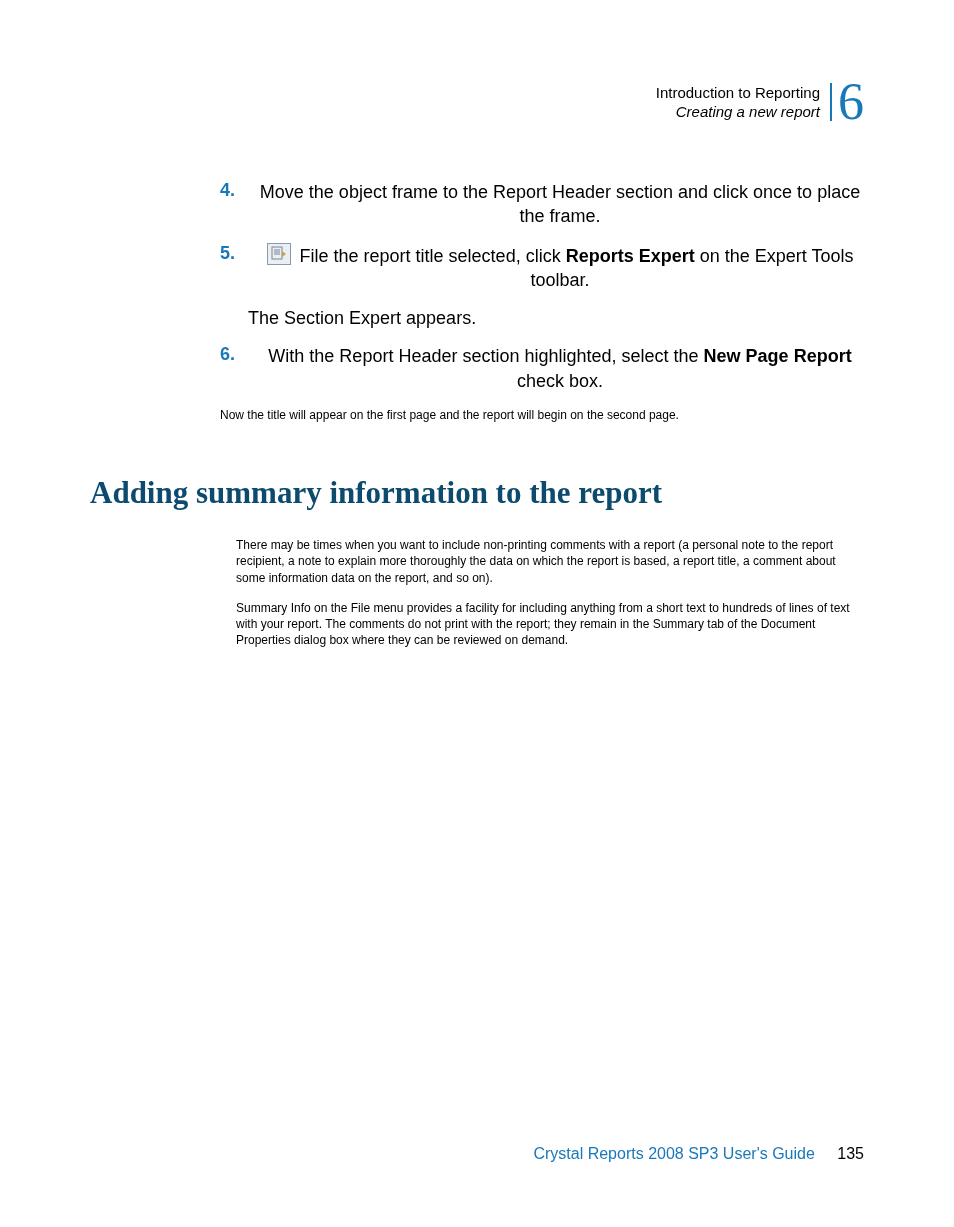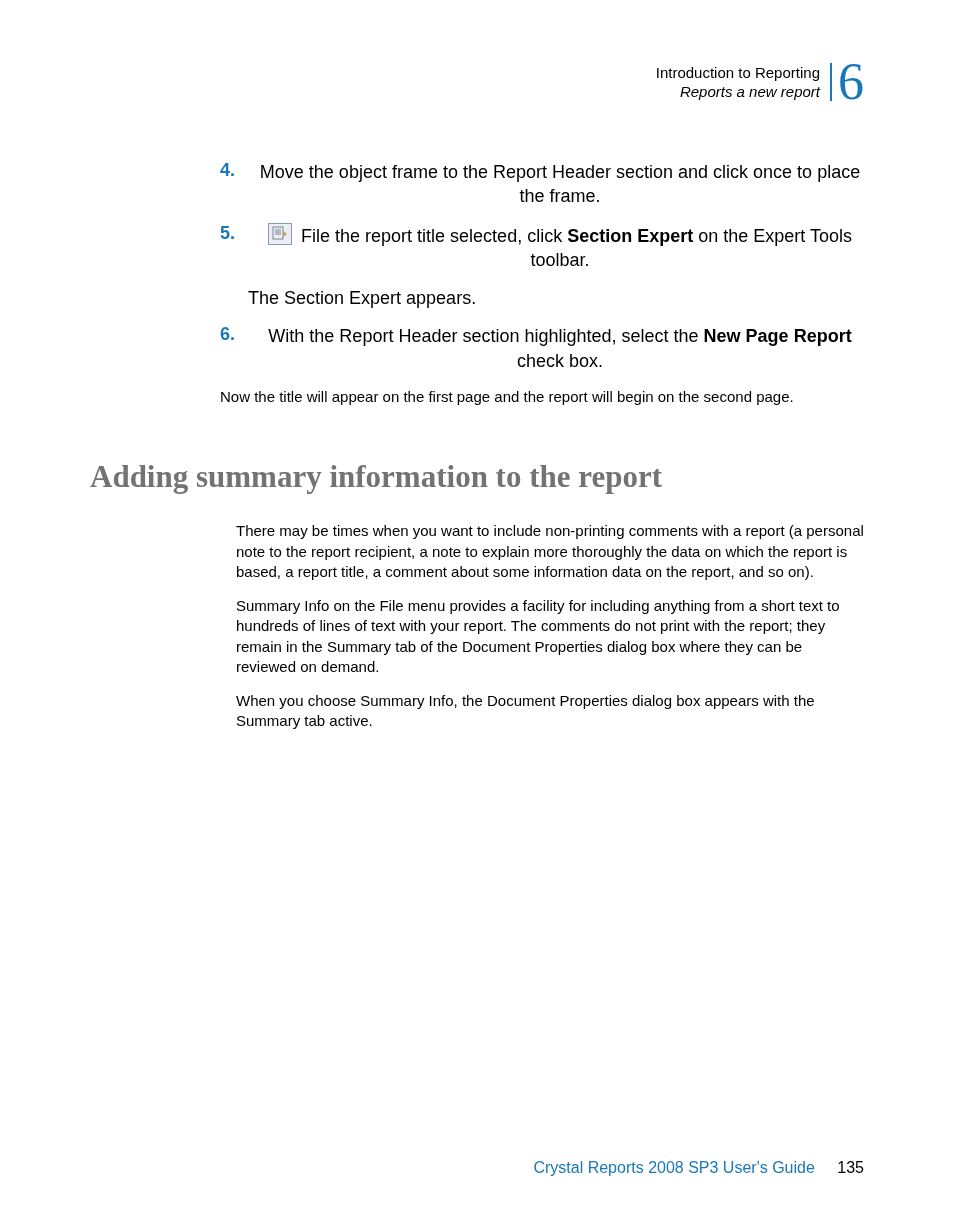--- a/index.html
+++ b/index.html
@@ -9,21 +9,21 @@
     font-family: Arial, Helvetica, sans-serif;
     color: #000;
     width: 954px;
     height: 1227px;
   }
   .page {
     width: 954px;
     height: 1227px;
     position: relative;
     box-sizing: border-box;
-    padding: 56px 90px 50px 90px;
+    padding: 76px 90px 50px 90px;
   }
   .header-block {
     display: flex;
     justify-content: flex-end;
     align-items: center;
   }
   .header-text {
     text-align: right;
     font-size: 15px;
     line-height: 1.3;
@@ -84,56 +84,56 @@
     left: 3px;
   }
   .followup {
     margin-left: 28px;
     font-size: 18px;
     line-height: 1.35;
     margin-top: 14px;
     margin-bottom: 14px;
   }
   .body-para {
-    font-size: 15px;
+    font-size: 12px;
     line-height: 1.35;
     margin: 14px 0 0 16px;
   }
   .indent-block {
     margin-left: 130px;
   }
   h2.section-heading {
     font-family: "Palatino Linotype", "Book Antiqua", Palatino, Georgia, serif;
     font-weight: 700;
     font-size: 31px;
-    color: #737373;
+    color: #0c4a6e;
     margin: 52px 0 26px 0;
   }
   .footer {
     position: absolute;
-    bottom: 50px;
+    bottom: 64px;
     right: 90px;
     font-size: 16px;
     color: #1978b9;
   }
   .footer .pagenum {
     margin-left: 18px;
     color: #000;
   }
   b { font-weight: 700; }
 </style>
 </head>
 <body>
 
 <div class="page">
 
   <div class="header-block">
     <div class="header-text">
       <div class="chapter-title">Introduction to Reporting</div>
-      <div class="section-title">Reports a new report</div>
+      <div class="section-title">Creating a new report</div>
     </div>
     <div class="header-divider"></div>
     <div class="chapter-number">6</div>
   </div>
 
   <div class="content indent-block">
 
     <div class="numbered-item">
       <div class="num">4.</div>
       <div class="item-body">Move the object frame to the Report Header section and click once to place the frame.</div>
@@ -143,21 +143,21 @@
       <div class="num">5.</div>
       <div class="item-body">
         <span class="icon-box">
           <svg width="16" height="15" viewBox="0 0 16 15">
             <rect x="1" y="1" width="10" height="12" fill="none" stroke="#7a868f" stroke-width="1"></rect>
             <line x1="3" y1="4" x2="9" y2="4" stroke="#7a868f" stroke-width="1"></line>
             <line x1="3" y1="6" x2="9" y2="6" stroke="#7a868f" stroke-width="1"></line>
             <line x1="3" y1="8" x2="9" y2="8" stroke="#7a868f" stroke-width="1"></line>
             <polygon points="11,5 15,8 11,11" fill="#c9a24a"></polygon>
           </svg>
-        </span><span> File the report title selected, click </span><b>Section Expert</b><span> on the Expert Tools toolbar.</span>
+        </span><span> File the report title selected, click </span><b>Reports Expert</b><span> on the Expert Tools toolbar.</span>
       </div>
     </div>
 
     <div class="followup">The Section Expert appears.</div>
 
     <div class="numbered-item">
       <div class="num">6.</div>
       <div class="item-body">
         <span>With the Report Header section highlighted, select the </span><b>New Page Report</b><span> check box.</span>
       </div>
@@ -165,21 +165,20 @@
 
   </div>
 
   <p class="body-para indent-block">Now the title will appear on the first page and the report will begin on the second page.</p>
 
   <h2 class="section-heading">Adding summary information to the report</h2>
 
   <div class="indent-block">
     <p class="body-para">There may be times when you want to include non-printing comments with a report (a personal note to the report recipient, a note to explain more thoroughly the data on which the report is based, a report title, a comment about some information data on the report, and so on).</p>
     <p class="body-para">Summary Info on the File menu provides a facility for including anything from a short text to hundreds of lines of text with your report. The comments do not print with the report; they remain in the Summary tab of the Document Properties dialog box where they can be reviewed on demand.</p>
-    <p class="body-para">When you choose Summary Info, the Document Properties dialog box appears with the Summary tab active.</p>
   </div>
 
   <div class="footer">
     <span>Crystal Reports 2008 SP3 User's Guide</span>
     <span class="pagenum">135</span>
   </div>
 
 </div>
 
 </body></html>

